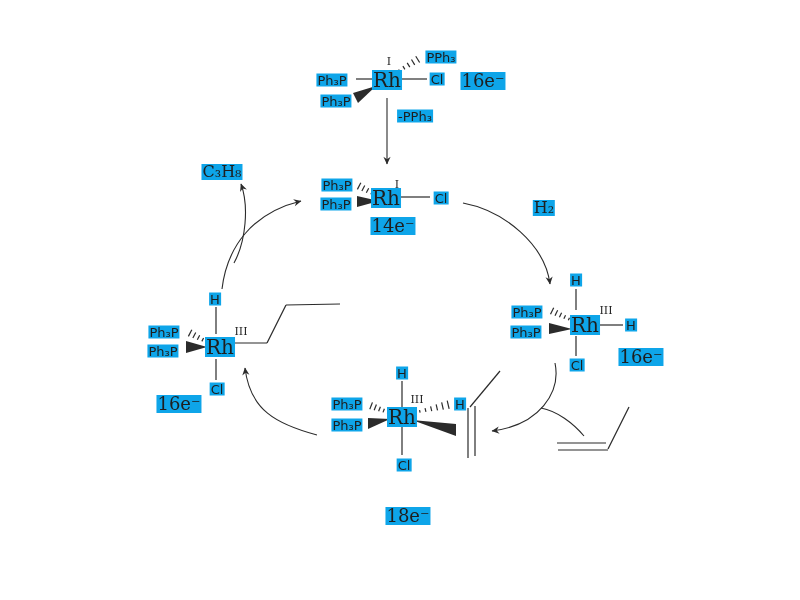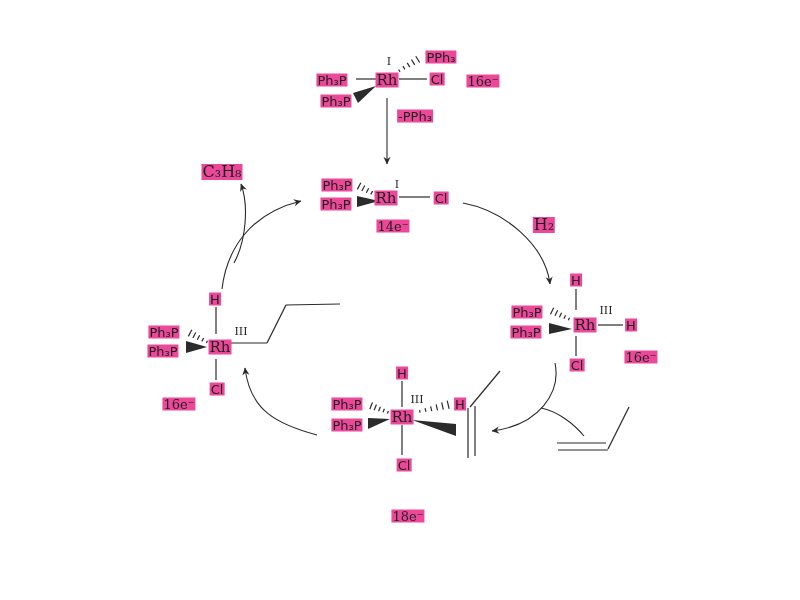--- a/index.html
+++ b/index.html
@@ -1,24 +1,24 @@
 <!DOCTYPE html>
 <html><head>
 <meta charset="utf-8">
 <style>
   html,body{margin:0;padding:0;background:#fff;}
   .stage{position:relative;width:800px;height:600px;background:#ffffff;overflow:hidden;
          font-family:"DejaVu Sans", sans-serif;color:#1e1e1e;}
   .stage svg{position:absolute;left:0;top:0;}
   .lbl{position:absolute;transform:translate(-50%,-50%);white-space:nowrap;line-height:1;
-       background:#ec4899;padding:0 1px;}
+       background:#0ea5e9;padding:0 1px;}
   .f  {font-family:"DejaVu Sans", sans-serif;font-size:13px;}
-  .m  {font-family:"DejaVu Serif", serif;font-size:15px;}
+  .m  {font-family:"DejaVu Serif", serif;font-size:20px;}
   .ox {font-family:"DejaVu Serif", serif;font-size:11px;background:transparent;}
-  .ec {font-family:"DejaVu Serif", serif;font-size:13px;}
+  .ec {font-family:"DejaVu Serif", serif;font-size:18px;}
   .big{font-family:"DejaVu Serif", serif;font-size:16px;}
   .cap{font-family:"DejaVu Serif", serif;font-size:13.5px;letter-spacing:.3px;}
 </style>
 </head>
 <body>
 
 <div class="stage">
 
   <svg width="800" height="600" viewBox="0 0 800 600">
     <defs>
@@ -131,21 +131,21 @@
   <div class="lbl f" style="left:336px;top:101px">Ph₃P</div>
   <div class="lbl ec" style="left:483px;top:81px">16e⁻</div>
   <div class="lbl f" style="left:415px;top:116px">-PPh₃</div>
 
   <div class="lbl f" style="left:337px;top:185px">Ph₃P</div>
   <div class="lbl f" style="left:336px;top:204px">Ph₃P</div>
   <div class="lbl m" style="left:386px;top:198px">Rh</div>
   <div class="lbl ox" style="left:397px;top:184px">I</div>
   <div class="lbl f" style="left:441px;top:198px">Cl</div>
   <div class="lbl ec" style="left:393px;top:226px">14e⁻</div>
-  <div class="lbl big" style="left:544px;top:225px">H₂</div>
+  <div class="lbl big" style="left:544px;top:208px">H₂</div>
 
   <div class="lbl f" style="left:576px;top:280px">H</div>
   <div class="lbl f" style="left:527px;top:312px">Ph₃P</div>
   <div class="lbl f" style="left:526px;top:332px">Ph₃P</div>
   <div class="lbl m" style="left:585px;top:325px">Rh</div>
   <div class="lbl ox" style="left:606px;top:310px">III</div>
   <div class="lbl f" style="left:631px;top:325px">H</div>
   <div class="lbl f" style="left:577px;top:365px">Cl</div>
   <div class="lbl ec" style="left:641px;top:357px">16e⁻</div>
 

